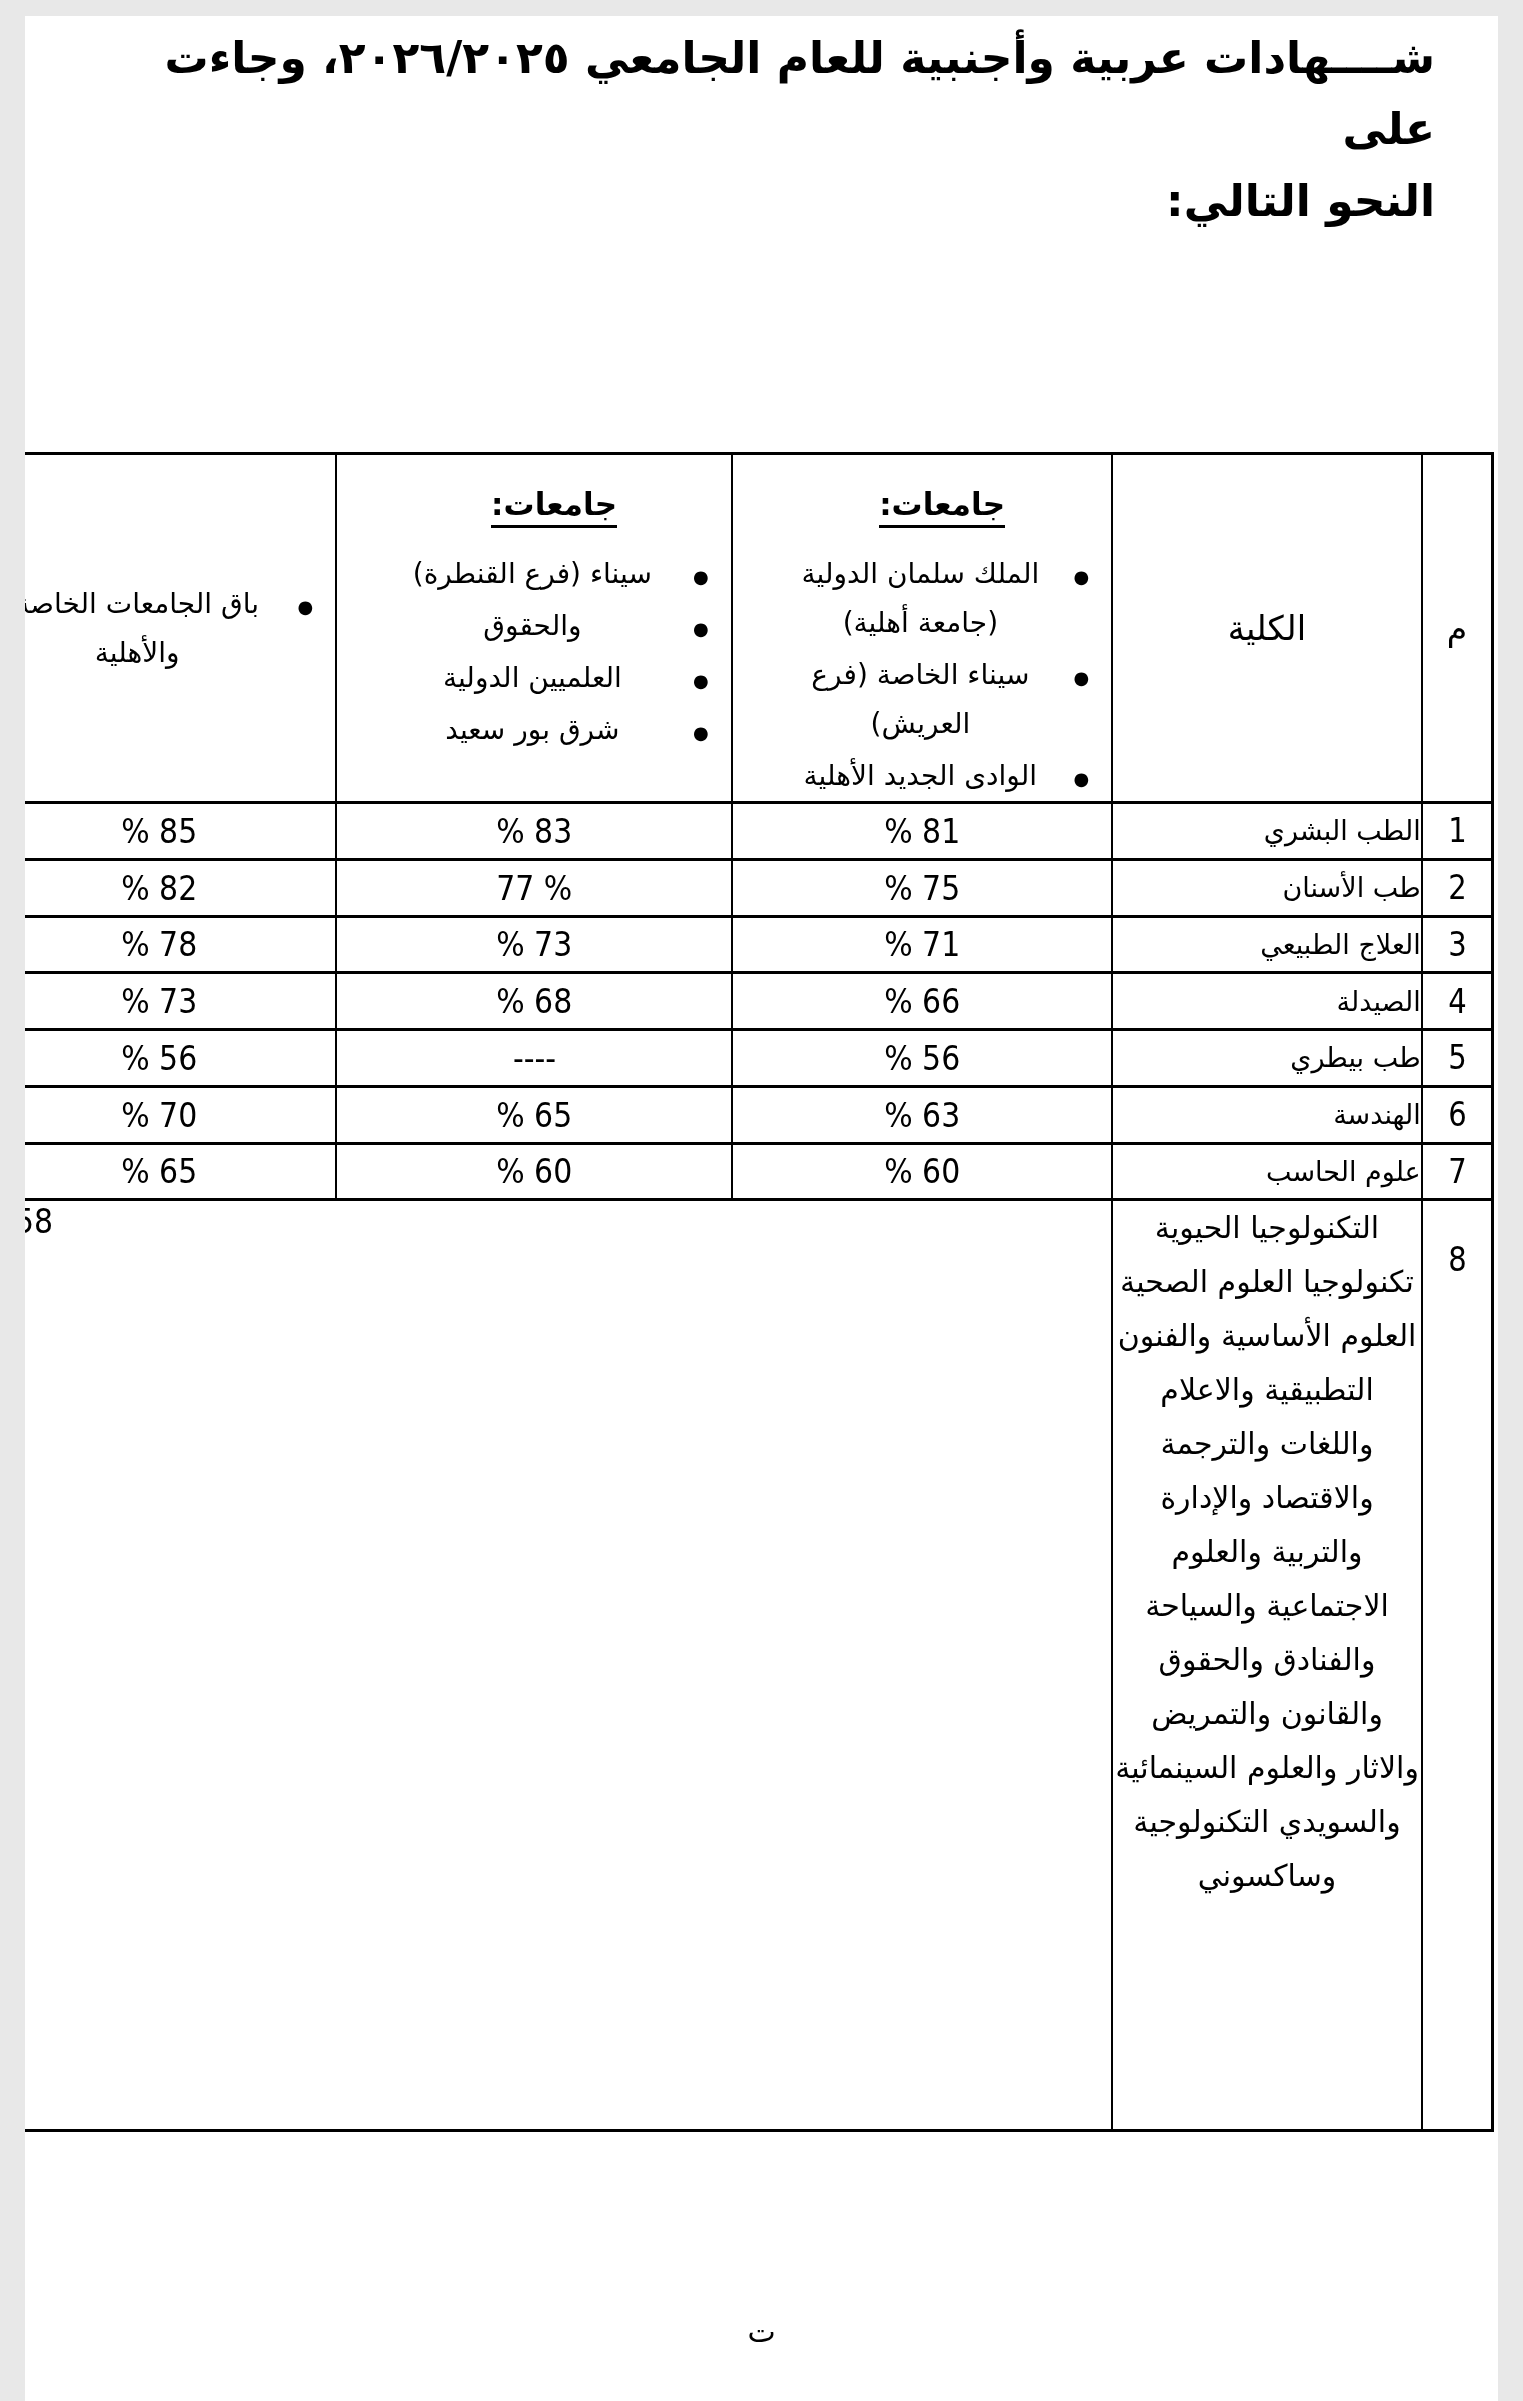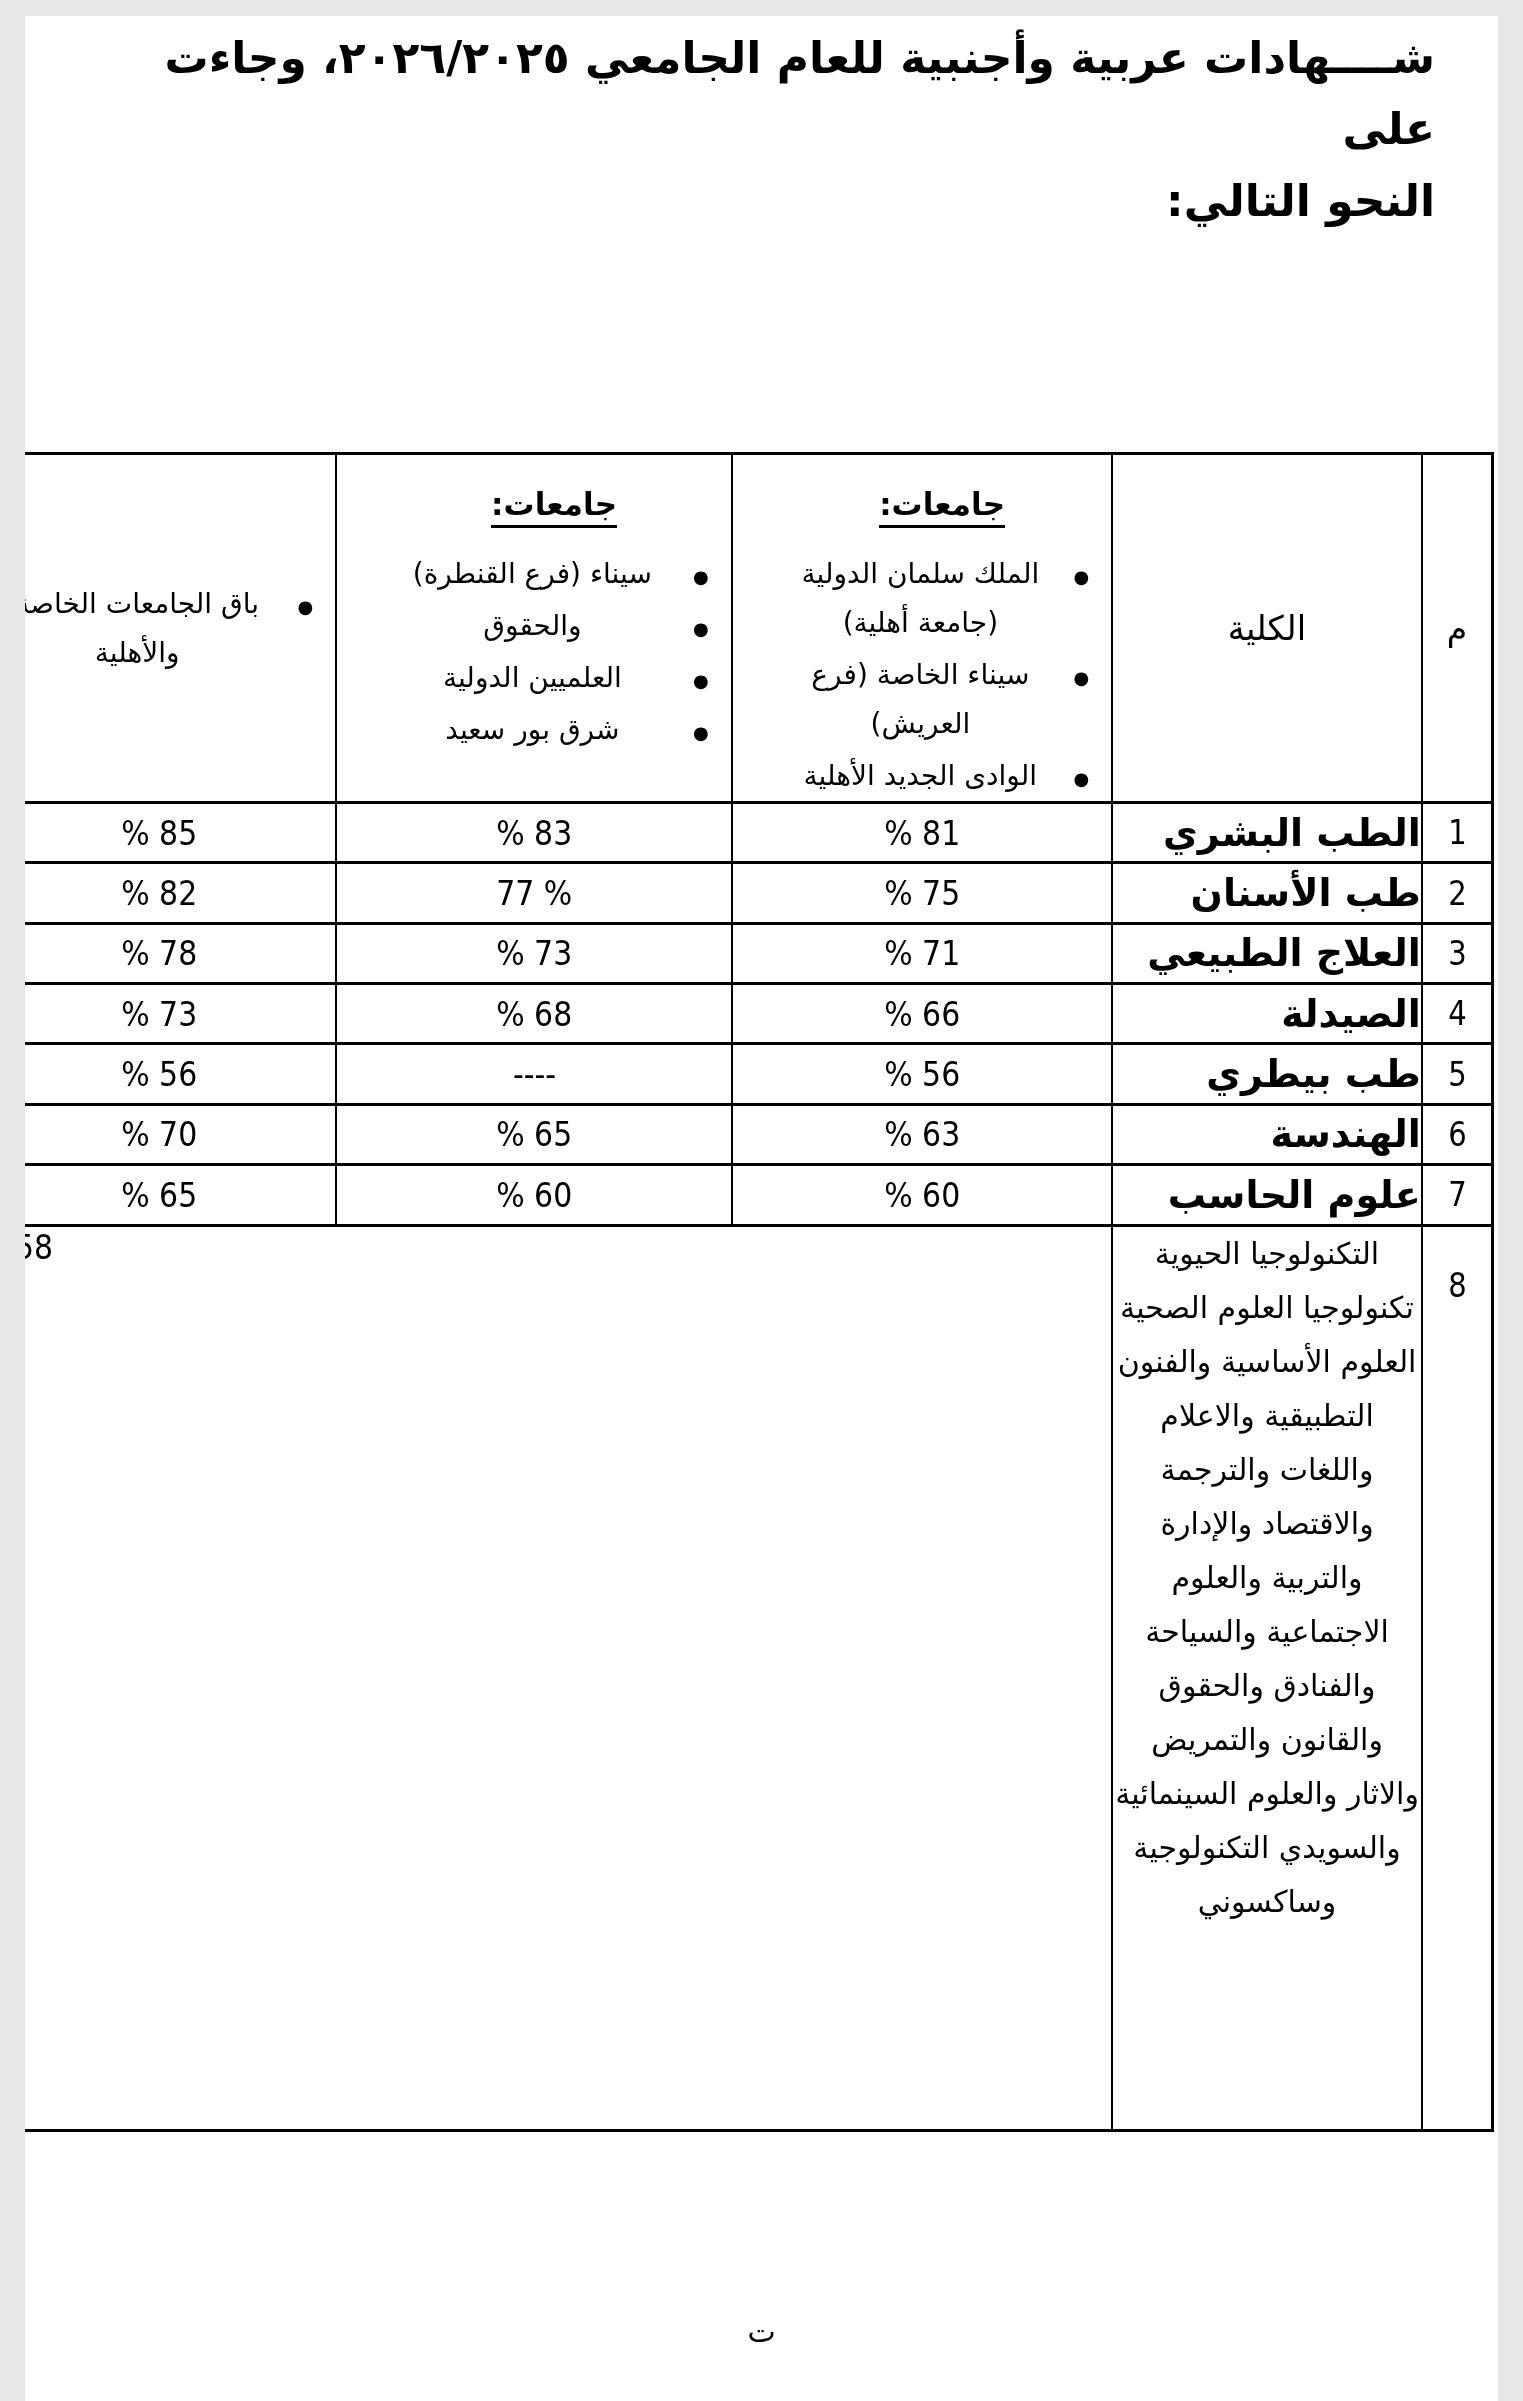--- a/index.html
+++ b/index.html
@@ -93,22 +93,22 @@
   th.h-rest ul.unis{margin-top:0;}
 
   td.num{
     text-align:center;
     vertical-align:middle;
     font-size:33px;
   }
   td.college{
     text-align:right;
     vertical-align:middle;
-    font-size:38px;
-    font-weight:bold;
+    font-size:27px;
+    font-weight:normal;
     padding-right:18px;
   }
   td.pct{
     direction:ltr;
     text-align:center;
     vertical-align:middle;
     font-size:34px;
   }
   .pnum{
     display:inline-block;

